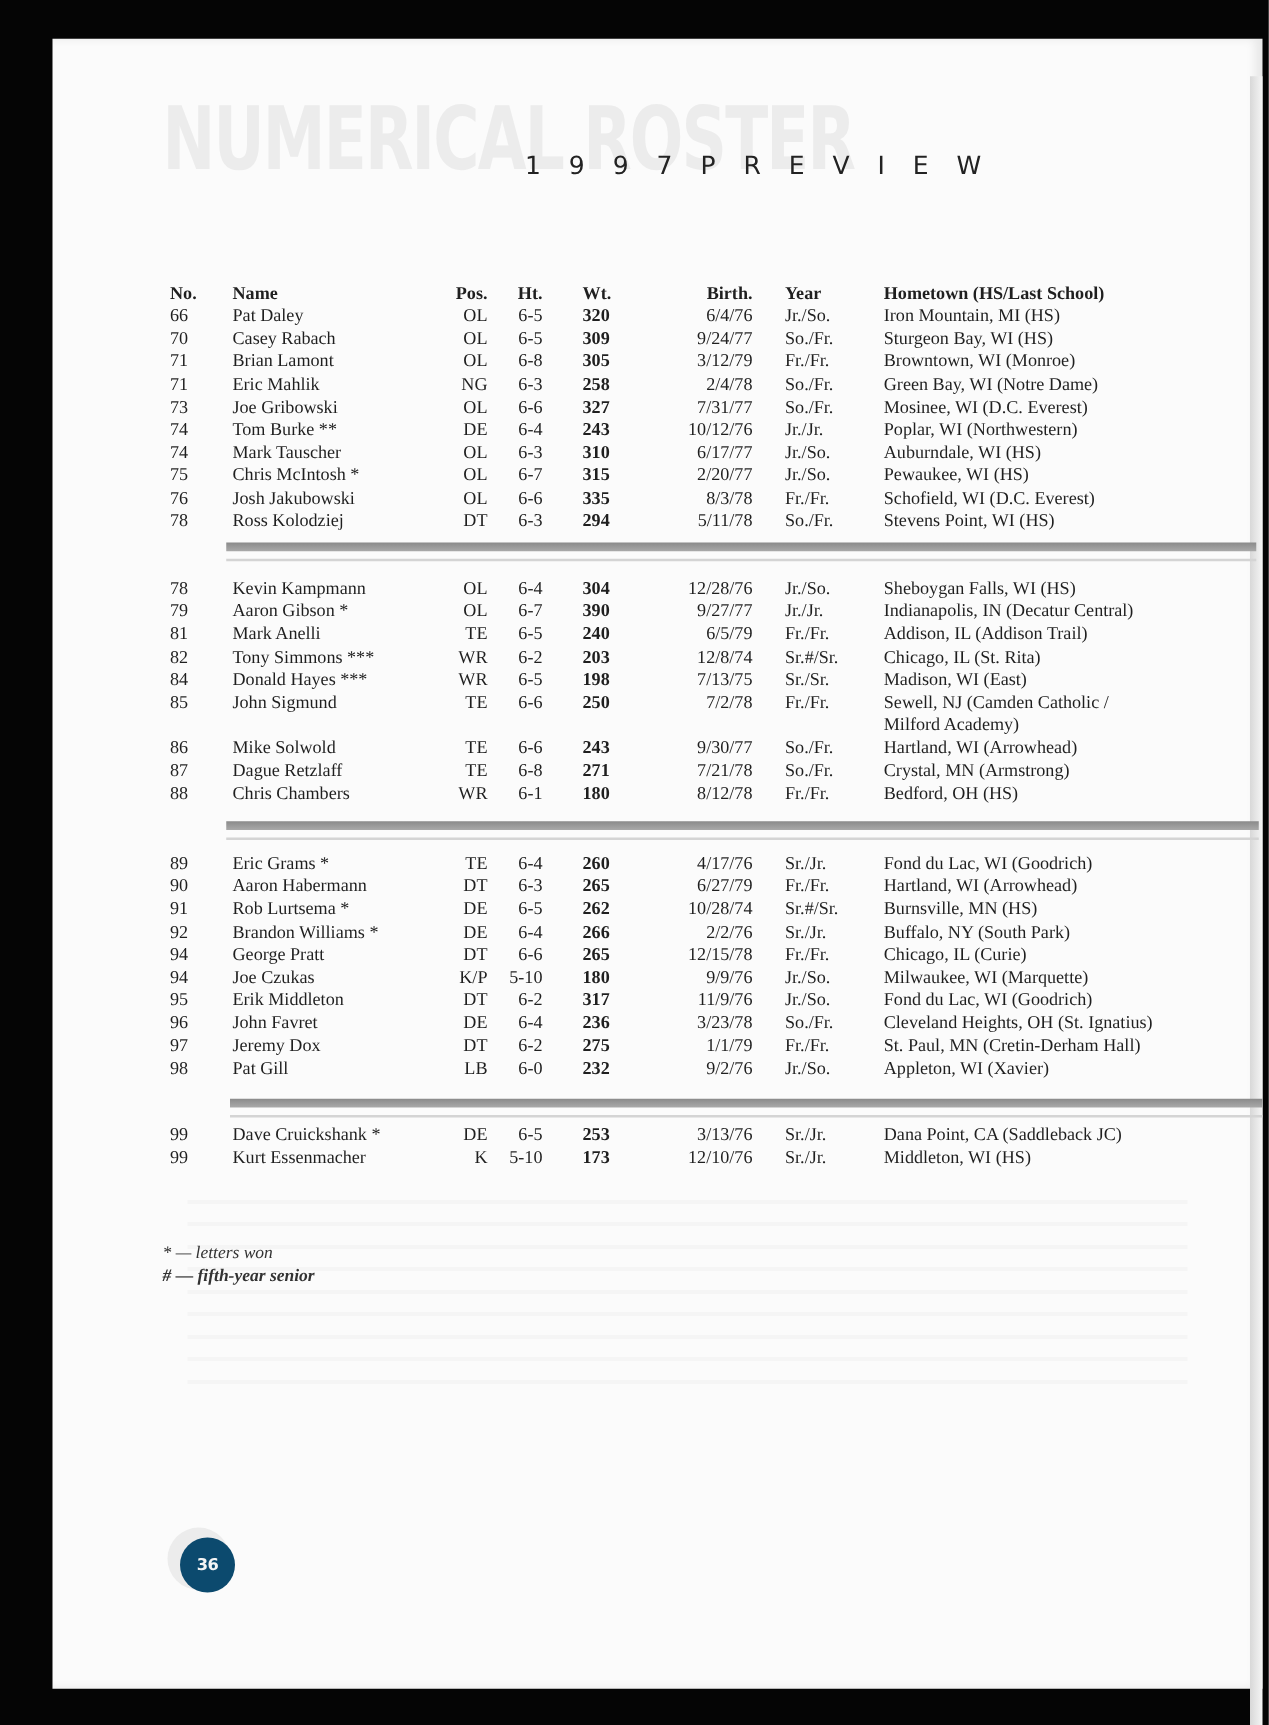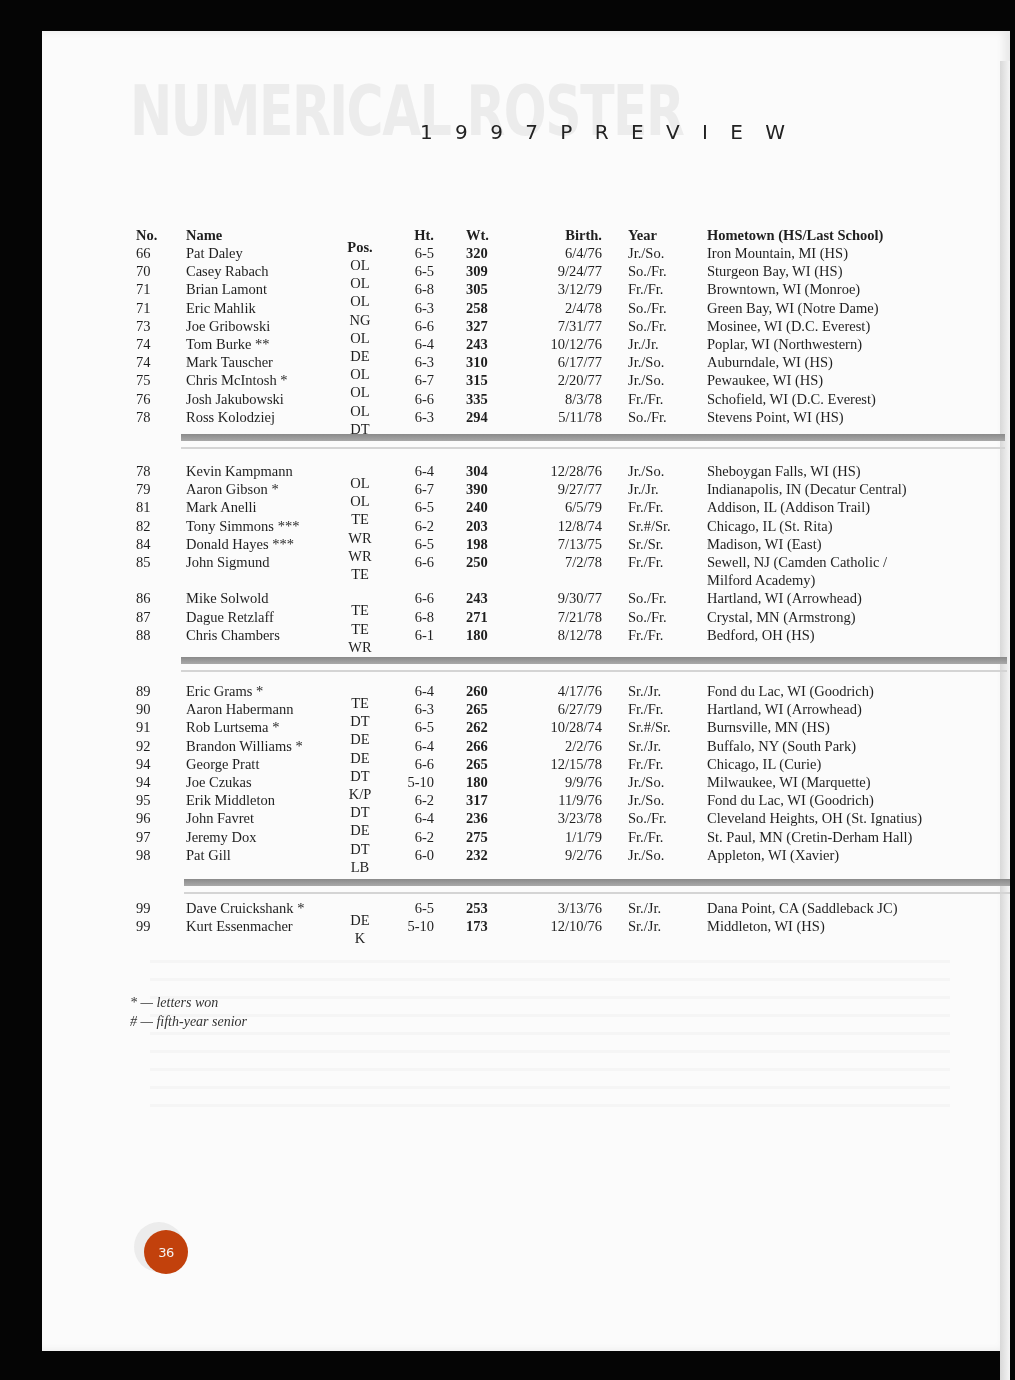--- a/index.html
+++ b/index.html
@@ -29,41 +29,41 @@
   }
   .roster { position: absolute; left: 0; top: 0; width: 100%; }
   .row {
     position: absolute; height: 18px; font-size: 14.5px; color: #1f1f1f;
     font-family: "Liberation Serif", "DejaVu Serif", serif; white-space: nowrap;
   }
   .row span { position: absolute; top: 0; }
   .row.header span { font-weight: bold; }
   .c-no { left: 136px; }
   .c-name { left: 186px; text-align: center; }
-  .c-pos { left: 330px; width: 60px; text-align: center; margin-top: 12px; }
+  .c-pos { left: 330px; width: 60px; text-align: right; }
   .c-ht { left: 392px; width: 42px; text-align: right; }
   .c-wt { left: 466px; width: 40px; font-weight: bold; }
   .c-birth { left: 510px; width: 92px; text-align: right; }
   .c-year { left: 628px; }
   .c-home { left: 707px; }
   .divider {
     position: absolute; height: 7px;
     background: linear-gradient(#8a8a8a, #a9a9a9);
   }
   .divider-shadow {
     position: absolute; height: 2px; background: #d4d4d4;
   }
   .legend {
     position: absolute; left: 130px; font-style: italic; font-size: 14px;
     color: #333; font-family: "Liberation Serif", serif; white-space: nowrap; margin-top: 20px;
   }
   .page-badge {
     position: absolute; left: 144px; top: 1230px; width: 44px; height: 44px;
-    border-radius: 50%; background: #c2410c; color: #f4f4f4;
-    font-family: "DejaVu Sans", sans-serif; font-weight: normal; font-size: 13px;
+    border-radius: 50%; background: #0c4a6e; color: #f4f4f4;
+    font-family: "DejaVu Sans", sans-serif; font-weight: bold; font-size: 13px;
     display: flex; align-items: center; justify-content: center;
     letter-spacing: -0.5px;
   }
   .page-badge-shadow {
     position: absolute; left: 134px; top: 1222px; width: 50px; height: 50px;
     border-radius: 50%; background: #ececec;
   }
   .bleed {
     position: absolute; left: 150px; top: 950px; width: 800px; height: 160px;
     background: repeating-linear-gradient(#fbfbfb 0 10px, #f1f1f1 10px 13px, #fbfbfb 13px 18px);
@@ -409,16 +409,16 @@
 <div class="divider" style="left:181px; top:434px; width:824px;"></div>
 <div class="divider-shadow" style="left:181px; top:447px; width:824px;"></div>
 <div class="divider" style="left:181px; top:657px; width:826px;"></div>
 <div class="divider-shadow" style="left:181px; top:670px; width:826px;"></div>
 <div class="divider" style="left:184px; top:879px; width:826px;"></div>
 <div class="divider-shadow" style="left:184px; top:892px; width:826px;"></div>
 
 <div class="bleed"></div>
 
 <div class="legend" style="top:975px;">* — letters won</div>
-<div class="legend" style="top:994px;"># — fifth-year senior</div>
+<div class="legend" style="top:994px;font-weight:bold;"># — fifth-year senior</div>
 
 <div class="page-badge-shadow"></div>
 <div class="page-badge">36</div>
 
 </body></html>

